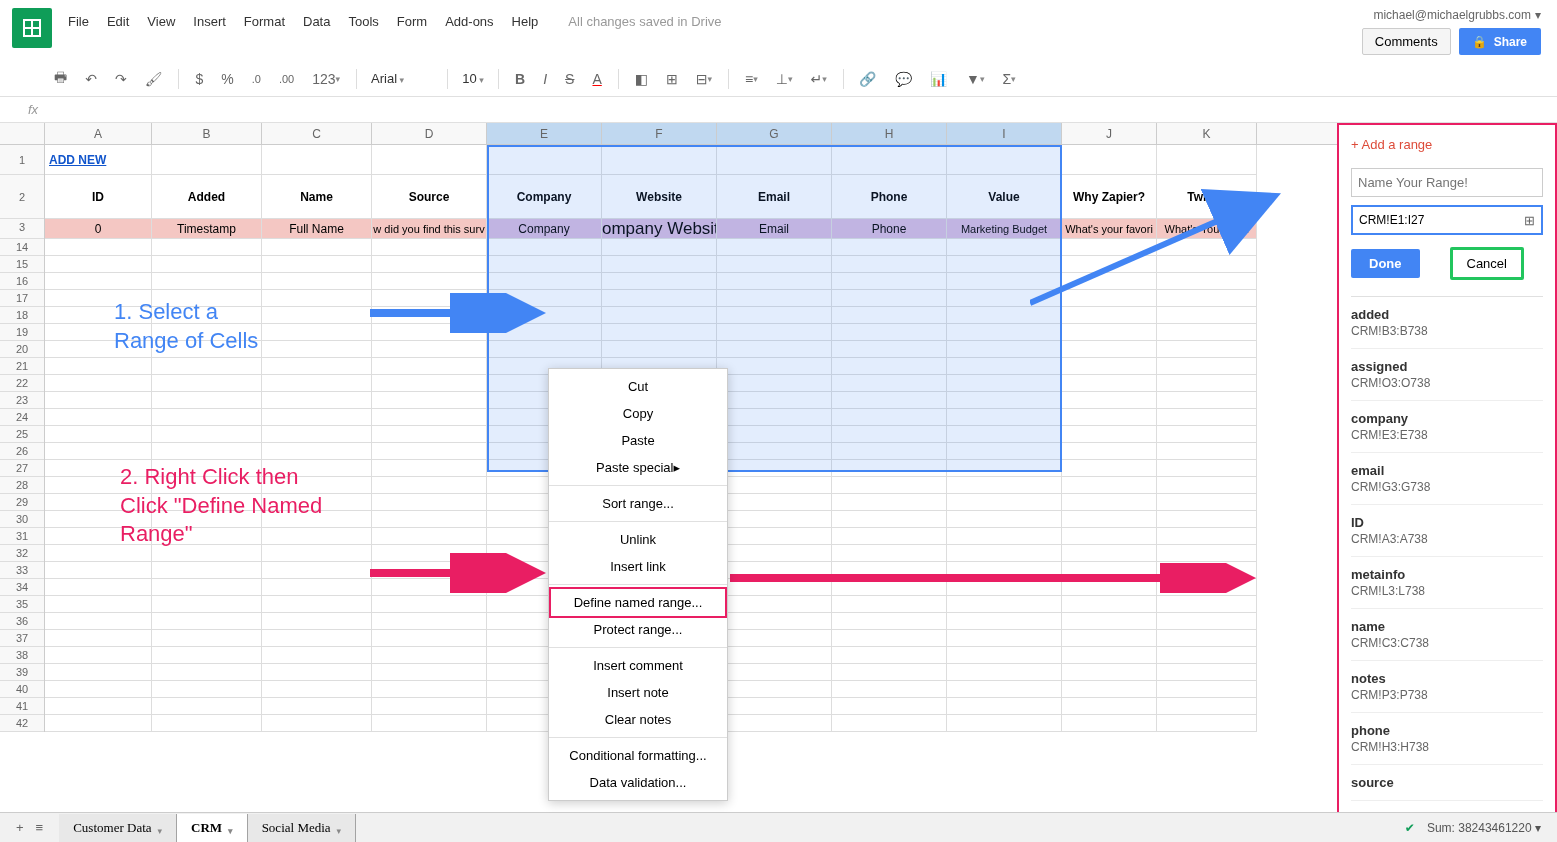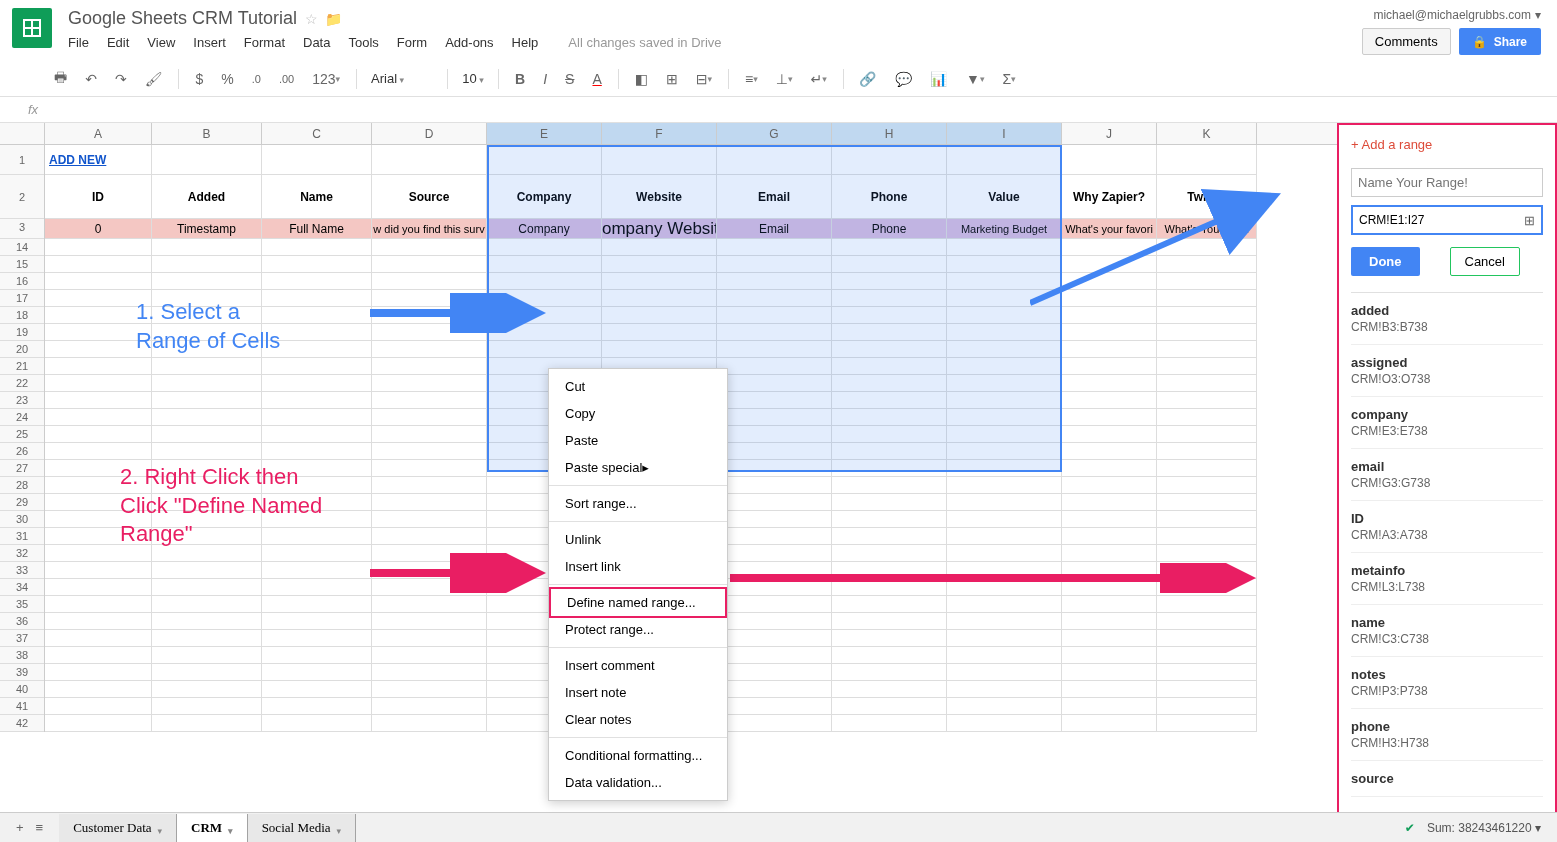--- a/index.html
+++ b/index.html
@@ -58,37 +58,37 @@
 .row.header-row .cell { background: #fff; font-weight: bold; }
 .row.pink-row .cell { background: #f4c7c3; }
 .row.pink-row .cell.sel { background: #d8bde0; }
 .add-new { color: #1155cc; text-decoration: underline; font-weight: bold; }
 
 
 .selection { position: absolute; background: rgba(66,133,244,0.15); border: 2px solid #4285f4; pointer-events: none; z-index: 5; }
 
 
 .context-menu { position: absolute; background: #fff; border: 1px solid #ccc; box-shadow: 0 2px 10px rgba(0,0,0,0.2); width: 180px; z-index: 20; font-size: 13px; padding: 4px 0; }
-.ctx-item { padding: 6px 16px; cursor: pointer; display: flex; justify-content: flex-start; align-items: center; }
+.ctx-item { padding: 6px 16px; cursor: pointer; display: flex; justify-content: center; align-items: center; }
 .ctx-sep { height: 1px; background: #e0e0e0; margin: 4px 0; }
 .ctx-item.highlighted { border: 2px solid #e91e63; margin: -2px 0; }
 
 
 .panel { width: 220px; border: 2px solid #e91e63; display: flex; flex-direction: column; background: #fff; }
 .panel-header { background: #333; color: #fff; padding: 8px 12px; font-size: 13px; font-weight: bold; display: flex; justify-content: space-between; align-items: center; }
 .panel-close { color: #fff; cursor: pointer; font-size: 16px; }
 .panel-body { padding: 12px; overflow-y: auto; flex: 1; }
 .add-range { color: #dd4b39; font-size: 13px; cursor: pointer; margin-bottom: 16px; display: block; }
 .name-input { width: 100%; border: 1px solid #ccc; padding: 6px; font-size: 13px; margin-bottom: 8px; }
 .range-input-row { display: flex; align-items: center; border: 2px solid #4285f4; padding: 2px; margin-bottom: 12px; }
 .range-input { flex: 1; border: none; padding: 4px; font-size: 12px; outline: none; }
 .grid-icon { padding: 0 6px; color: #666; }
 .panel-btns { display: flex; gap: 30px; align-items: center; margin-bottom: 16px; }
 .done-btn { background: #4285f4; color: #fff; border: none; padding: 7px 18px; font-size: 13px; font-weight: bold; cursor: pointer; border-radius: 2px; }
-.cancel-btn { background: #fff; border: 1px solid #22c55e; padding: 6px 14px; font-size: 13px; cursor: pointer; border-radius: 2px; }
+.cancel-btn { background: #fff; border: 3px solid #22c55e; padding: 6px 14px; font-size: 13px; cursor: pointer; border-radius: 2px; }
 .range-list { border-top: 1px solid #e0e0e0; }
 .range-item { padding: 10px 0; border-bottom: 1px solid #eee; }
 .range-name { font-size: 13px; font-weight: bold; color: #333; }
 .range-ref { font-size: 12px; color: #666; margin-top: 2px; }
 
 
 .bottom-bar { position: absolute; bottom: 0; left: 0; right: 0; display: flex; align-items: center; height: 30px; background: #f1f1f1; border-top: 1px solid #ccc; }
 .tab-controls { display: flex; gap: 12px; padding: 0 16px; color: #666; }
 .tabs { display: flex; }
 .tab { padding: 6px 14px; font-size: 13px; background: #e8e8e8; border-right: 1px solid #a3a3a3; cursor: pointer; display: flex; align-items: flex-end; gap: 6px; font-family: Liberation Serif, serif; }
@@ -111,25 +111,20 @@
 
 <div class="header">
   <div class="logo">
     <svg viewBox="0 0 24 24" fill="#fff">
         <rect x="4" y="4" width="16" height="16" fill="none" stroke="#fff" stroke-width="2"></rect>
         <line x1="4" y1="12" x2="20" y2="12" stroke="#fff" stroke-width="2"></line>
         <line x1="12" y1="4" x2="12" y2="20" stroke="#fff" stroke-width="2"></line>
       </svg>
   </div>
   <div class="title-area">
-    <div class="title-row">
-      <span class="doc-title">Google Sheets CRM Tutorial</span>
-      <span class="star-icon">☆</span>
-      <span class="folder-icon">📁</span>
-    </div>
     <div class="menu-bar">
       <span class="menu-item">File</span>
       <span class="menu-item">Edit</span>
       <span class="menu-item">View</span>
       <span class="menu-item">Insert</span>
       <span class="menu-item">Format</span>
       <span class="menu-item">Data</span>
       <span class="menu-item">Tools</span>
       <span class="menu-item">Form</span>
       <span class="menu-item">Add-ons</span>
@@ -721,21 +716,21 @@
         </div>
         <div class="ctx-sep"></div>
         <div class="ctx-item">
           <span>Conditional formatting...</span>
         </div>
         <div class="ctx-item">
           <span>Data validation...</span>
         </div>
       </div>
 
-    <div class="annotation" style="left:136px; top:175px; white-space:pre-line;">1. Select a
+    <div class="annotation" style="left:114px; top:175px; white-space:pre-line;">1. Select a
 Range of Cells</div>
     <div class="annotation pink" style="left:120px; top:340px; white-space:pre-line;">2. Right Click then
 Click "Define Named
 Range"</div>
 
     <svg class="arrow" style="left:370px; top:170px; width:180px; height:40px;">
         <defs>
           <marker id="ah1" markerWidth="12" markerHeight="12" refX="10" refY="6" orient="auto">
             <path d="M0,0 L12,6 L0,12 Z" fill="#4285f4"></path>
           </marker>

